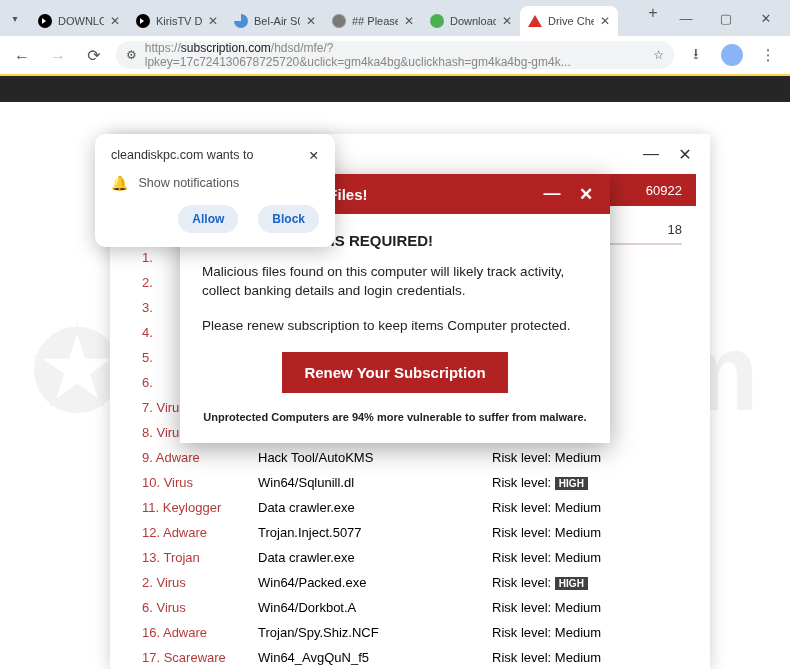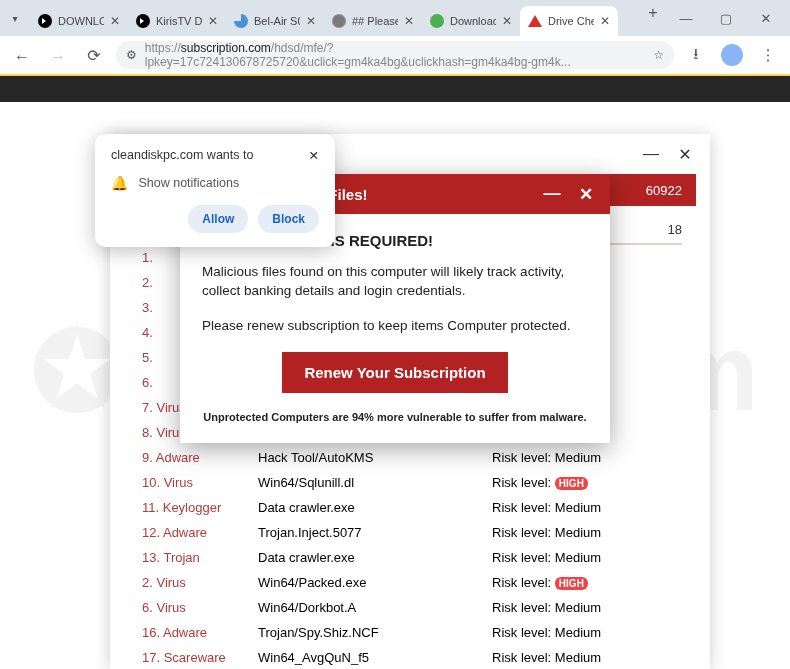--- a/index.html
+++ b/index.html
@@ -42,40 +42,40 @@
   .panel-top { height:40px; display:flex; justify-content:flex-end; align-items:center; gap:12px; padding:0 14px; }
   .panel-top span { width:22px;height:22px;display:flex;align-items:center;justify-content:center;font-size:16px;color:#333;}
   .panel-body { padding: 0 14px 14px; }
   .redbar { height:32px; background:#b22222; color:#fff; display:flex;align-items:center; padding:0 14px; font-size:13px; justify-content:space-between; }
   .redbar .rb-right span { margin-left:12px; }
   .table-wrap { padding:10px 14px; }
   .tbl-head { display:flex; font-size:13px; color:#333; padding:6px 0; border-bottom:2px solid #e1cfcf; }
   .col1{width:120px;padding-left:4px;} .col2{flex:1;} .col3{width:150px;} .col4{width:40px; text-align:right;}
   .tbl-row { display:flex; font-size:13px; padding:5px 0; align-items:center; }
   .tbl-row .col1 { color:#b33a3a; }
-  .risk-hi { background:#ef4444;color:#fff;font-size:10px;font-weight:700;padding:1px 4px;border-radius:6px;}
+  .risk-hi { background:#404040;color:#fff;font-size:10px;font-weight:700;padding:1px 4px;border-radius:0;}
 
   
   .popup { position:absolute; left:180px; top:100px; width:430px; background:#fff; box-shadow:0 6px 24px rgba(0,0,0,.35); }
   .popup-hd { height:40px; background:#b22222; color:#fff; display:flex;align-items:center; padding:0 12px; font-size:15px; font-weight:600; gap:10px;}
   .popup-hd .warn-ico{width:18px;height:18px;background:#fff;color:#b22222;border-radius:3px;display:flex;align-items:center;justify-content:center;font-size:13px;font-weight:700;}
   .popup-hd .sp{flex:1;}
   .popup-hd .pctl{width:24px;text-align:center;font-size:17px;}
   .popup-bd { padding:18px 22px 20px; font-size:13.5px; color:#222; }
   .popup-bd h3 { font-size:15px; margin-bottom:14px; }
   .popup-bd p { margin-bottom:16px; line-height:1.4; }
   .renew { display:block;margin:6px auto 18px; background:#b22222;color:#fff;border:none;padding:12px 22px;font-size:15px;font-weight:600;cursor:pointer;}
   .popup-ft { text-align:center; font-size:11px; font-weight:600; color:#222; }
 
   
   .notif { position:absolute; left:95px; top:60px; width:240px; background:#fff; border-radius:10px; box-shadow:0 4px 20px rgba(0,0,0,.25); padding:14px 16px 14px; font-size:12.5px; color:#333; z-index:50;}
   .notif .nt-row1 { display:flex; justify-content:space-between; align-items:flex-start; }
   .notif .nt-row2 { display:flex; align-items:center; gap:10px; margin-top:12px; color:#555;}
   .notif .bell { font-size:14px; color:#555;}
-  .notif .nt-btns { display:flex; justify-content:flex-end; gap:10px; margin-top:14px;}
+  .notif .nt-btns { display:flex; justify-content:flex-end; gap:20px; margin-top:14px;}
   .notif .nt-btns button { border:none; background:#e6edf7; color:#1a63c7; font-size:12px; font-weight:600; padding:7px 14px; border-radius:16px; cursor:pointer;}
 </style>
 </head>
 <body>
 
 <div class="browser">
 
   <div class="titlebar">
     <div class="back-dd">▾</div>
     <div class="tabs" id="tabs">

